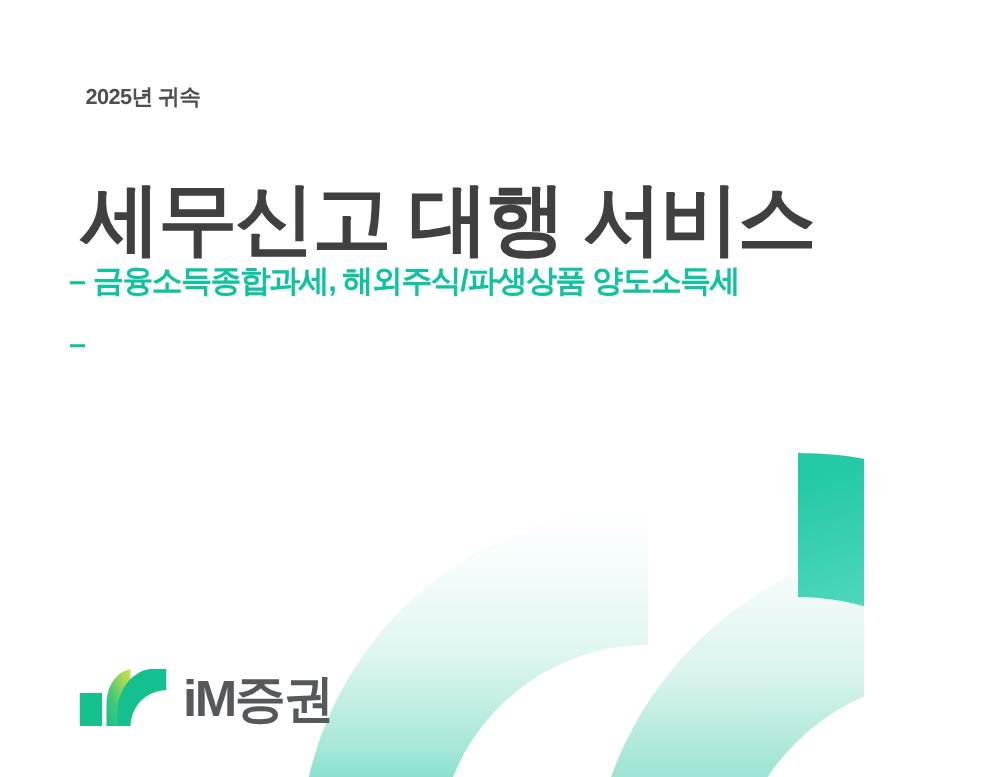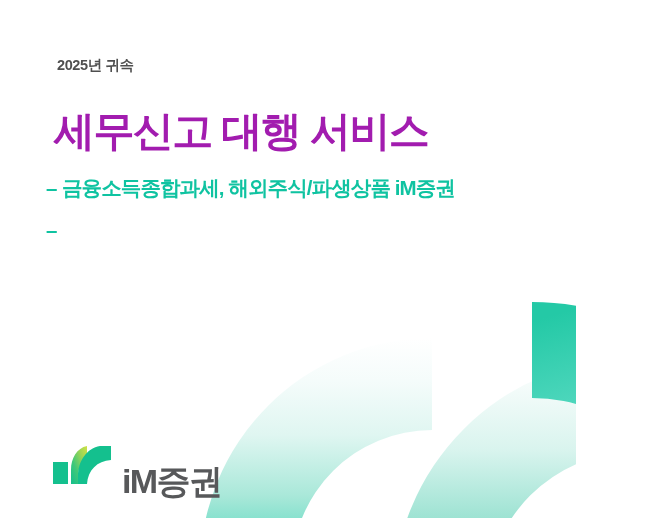--- a/index.html
+++ b/index.html
@@ -47,24 +47,24 @@
     letter-spacing: -0.4px;
     color: #4f4f4f;
     line-height: 1;
     white-space: nowrap;
   }
 
   .headline {
     position: absolute;
     left: 54px;
     top: 80px;
-    font-size: 41px;
+    font-size: 53px;
     font-weight: 700;
     letter-spacing: -1.6px;
-    color: #a21caf;
+    color: #404040;
     line-height: 1.18;
     white-space: nowrap;
   }
 
   .bullets {
     position: absolute;
     left: 46px;
     top: 178px;
     width: 600px;
   }
@@ -103,21 +103,21 @@
     height: 38px;
   }
   .logo-word {
     font-size: 34px;
     font-weight: 700;
     letter-spacing: -1.6px;
     color: #57585a;
     line-height: 1;
     white-space: nowrap;
     position: relative;
-    top: 16px;
+    top: 1px;
   }
 </style>
 </head>
 <body>
 
 <div id="poster">
 
   <svg class="bg-art" viewBox="0 0 670 518" width="670" height="518" xmlns="http://www.w3.org/2000/svg" aria-hidden="true">
     <defs>
       <linearGradient id="arcGrad" x1="0" y1="0" x2="0" y2="1">
@@ -172,21 +172,21 @@
   <div class="content">
 
     <div class="eyebrow">2025년 귀속</div>
 
     <h1 class="headline">세무신고 대행 서비스</h1>
 
     <div class="bullets">
 
       <div class="bullet">
         <span class="bullet-dash">–</span>
-        <span class="bullet-text">금융소득종합과세, 해외주식/파생상품 iM증권</span>
+        <span class="bullet-text">금융소득종합과세, 해외주식/파생상품 양도소득세</span>
       </div>
 
       <div class="bullet">
         <span class="bullet-dash">–</span>
       </div>
 
     </div>
 
     <div class="logo">
       <svg class="logo-mark" viewBox="0 0 58 38" xmlns="http://www.w3.org/2000/svg" aria-hidden="true">

